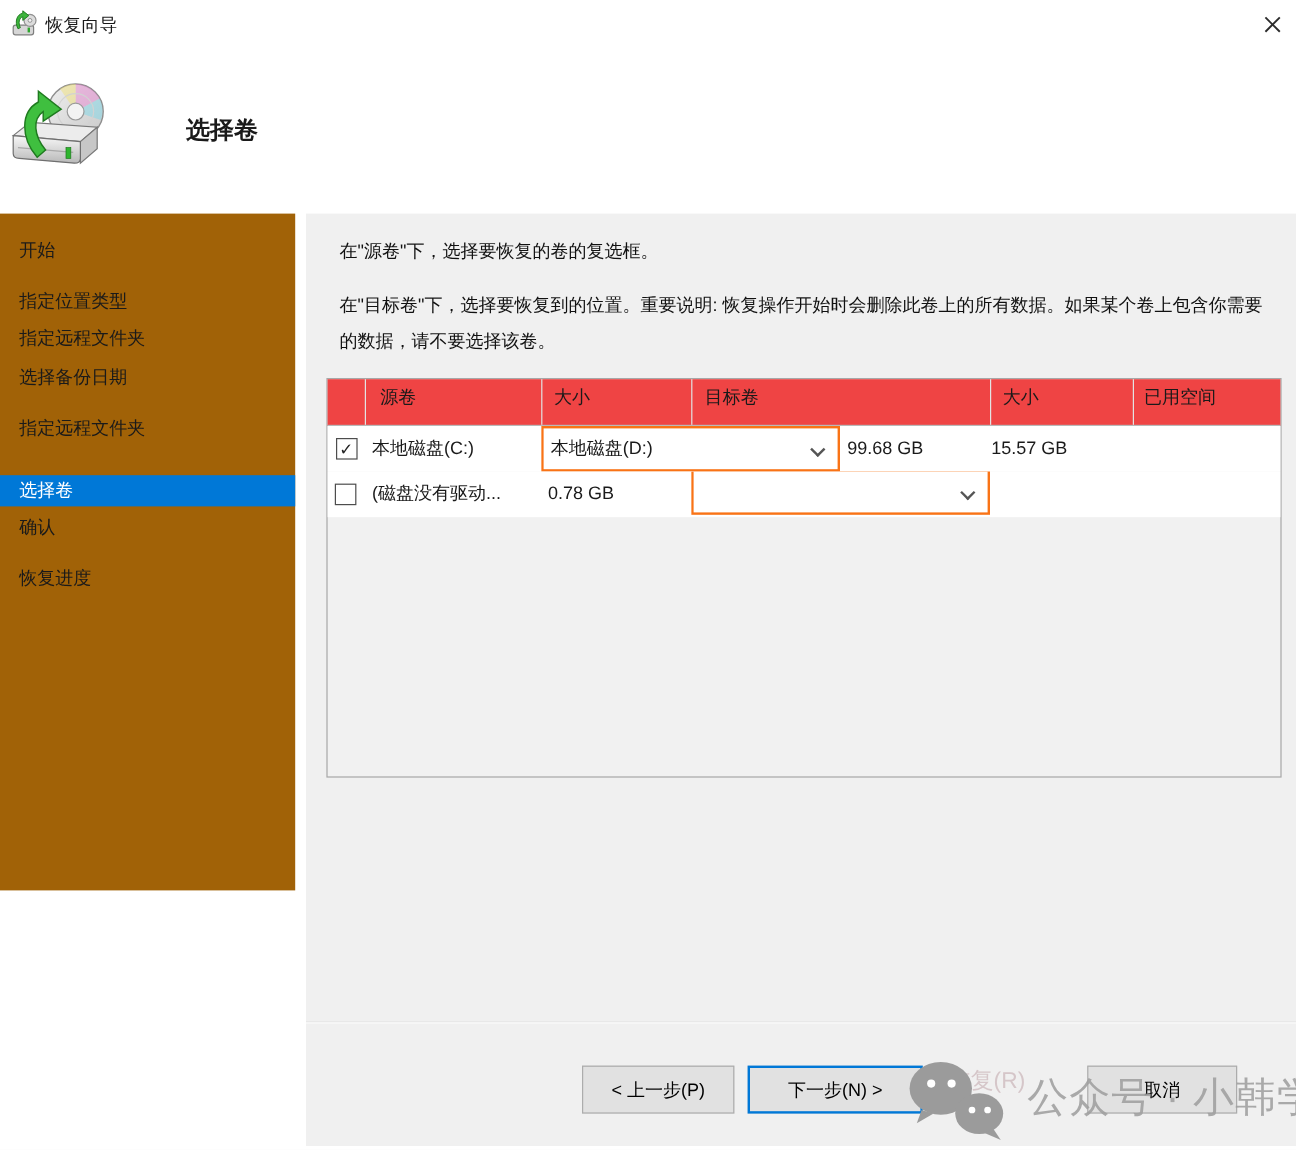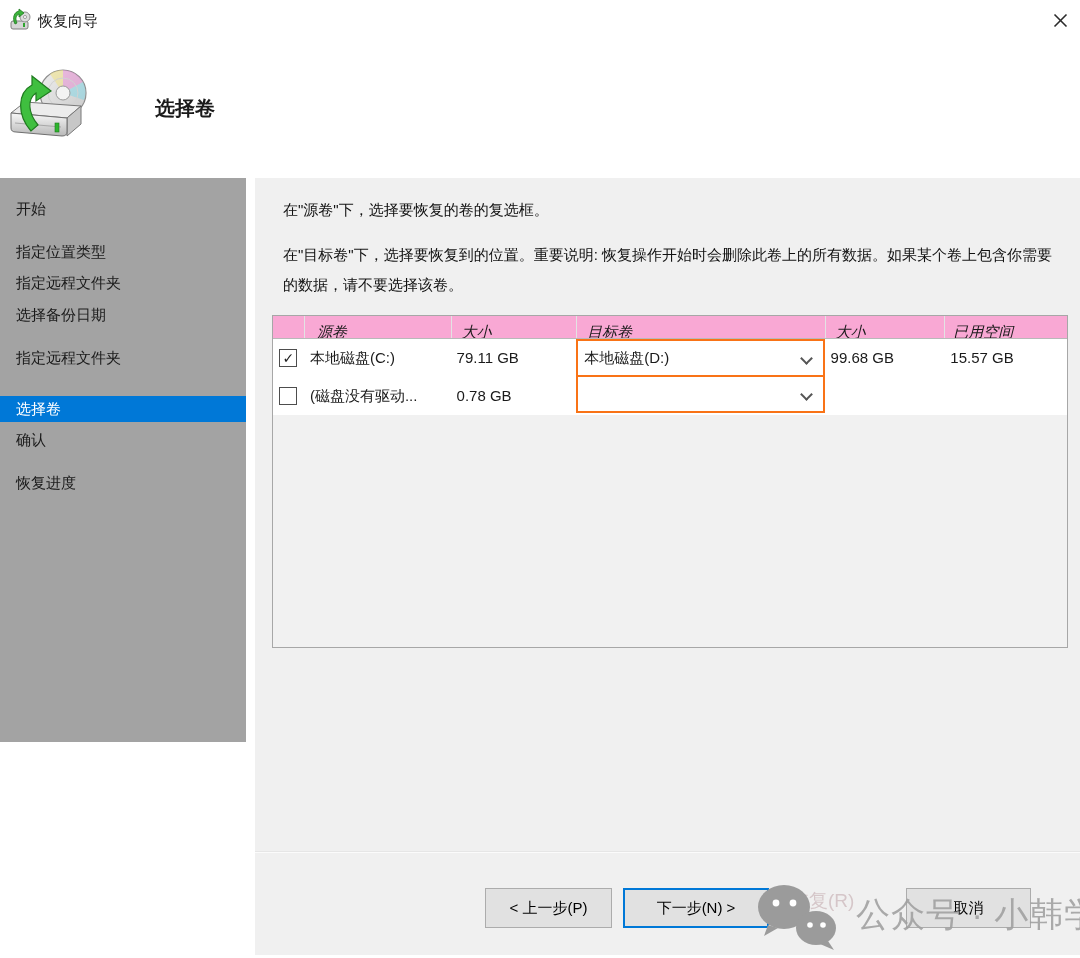--- a/index.html
+++ b/index.html
@@ -13,35 +13,35 @@
   .titlebar .ttl { position:absolute; left:38px; top:12px; font-size:15px; }
   .closebox { position:absolute; left:1045px; top:5px; width:30px; height:30px;
     display:flex; align-items:center; justify-content:center; cursor:pointer; }
 
   
   .header { position:absolute; left:0; top:40px; width:1080px; height:138px; background:#fff; }
   .header .big-ico { position:absolute; left:5px; top:5px; width:95px; height:95px; }
   .header .pgtitle { position:absolute; left:155px; top:55px; font-size:20px; font-weight:bold; }
 
   
-  .sidebar { position:absolute; left:0; top:178px; width:246px; height:564px; background:#a3a3a3; }
+  .sidebar { position:absolute; left:0; top:178px; width:246px; height:564px; background:#a16207; }
   .mainpanel { position:absolute; left:255px; top:178px; width:825px; height:777px; background:#f0f0f0; }
 
   .step { position:absolute; left:0; width:246px; height:26px; line-height:26px;
     padding-left:16px; font-size:15px; color:#1a1a1a; white-space:nowrap; }
   .step.selected { background:#0078d7; color:#ffffff; }
 
   .para { position:absolute; font-size:15px; line-height:30px; color:#111; }
   .p1 { left:28px; top:22px; width:770px; line-height:20px; }
   .p2 { left:28px; top:62px; width:782px; }
 
   
   .voltable { position:absolute; left:17px; top:137px; width:796px; height:333px;
     background:#f1f1f1; border:1px solid #a7a7a7; }
-  .thead { display:flex; height:23px; background:#f9a8d4; border-bottom:1px solid #b9b9b9;font-style:italic; }
+  .thead { display:flex; height:39px; background:#ef4444; border-bottom:1px solid #b9b9b9; }
   .th { font-size:15px; line-height:32px; padding-left:10px; border-left:1px solid #e3e3e3;
     white-space:nowrap; overflow:hidden; }
   .th:first-child { border-left:none; }
   .c0{width:31px;} .c1{width:147px;} .c2{width:126px;} .c3{width:249px;} .c4{width:120px;} .c5{width:123px;}
   .trow { display:flex; height:38px; background:#ffffff; }
   .td { font-size:15px; line-height:38px; padding-left:6px; white-space:nowrap; overflow:hidden; }
   .td.cbcell { display:flex; align-items:center; justify-content:center; padding-left:0; }
   .checkbox { width:18px; height:18px; background:#fff; border:1px solid #4d4d4d;
     display:flex; align-items:center; justify-content:center;
     font-size:14px; font-weight:bold; color:#222; cursor:pointer; }
@@ -153,21 +153,20 @@
         <div class="th c5" style="padding-left:8px">已用空间</div>
       </div>
 
       <div class="trow">
         <div class="td c0 cbcell">
           <div class="checkbox">
             <span>✓</span>
           </div>
         </div>
         <div class="td c1">本地磁盘(C:)</div>
-        <div class="td c2">79.11 GB</div>
         <div class="td c3 tdcombo">
           <div class="combo">
             <span>本地磁盘(D:)</span>
             <span class="chev"></span>
           </div>
         </div>
         <div class="td c4">99.68 GB</div>
         <div class="td c5">15.57 GB</div>
       </div>
 

